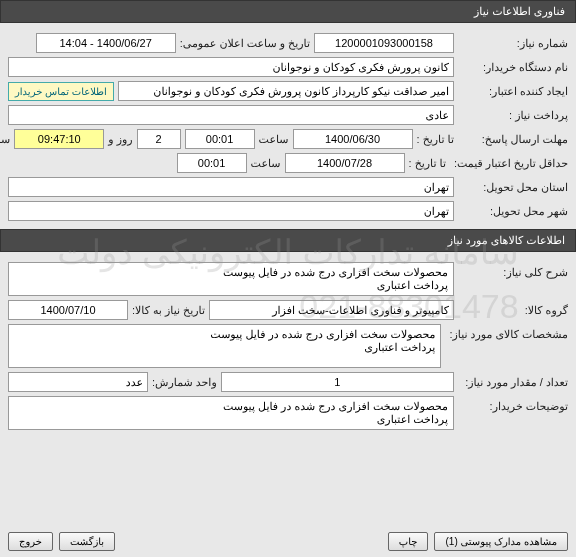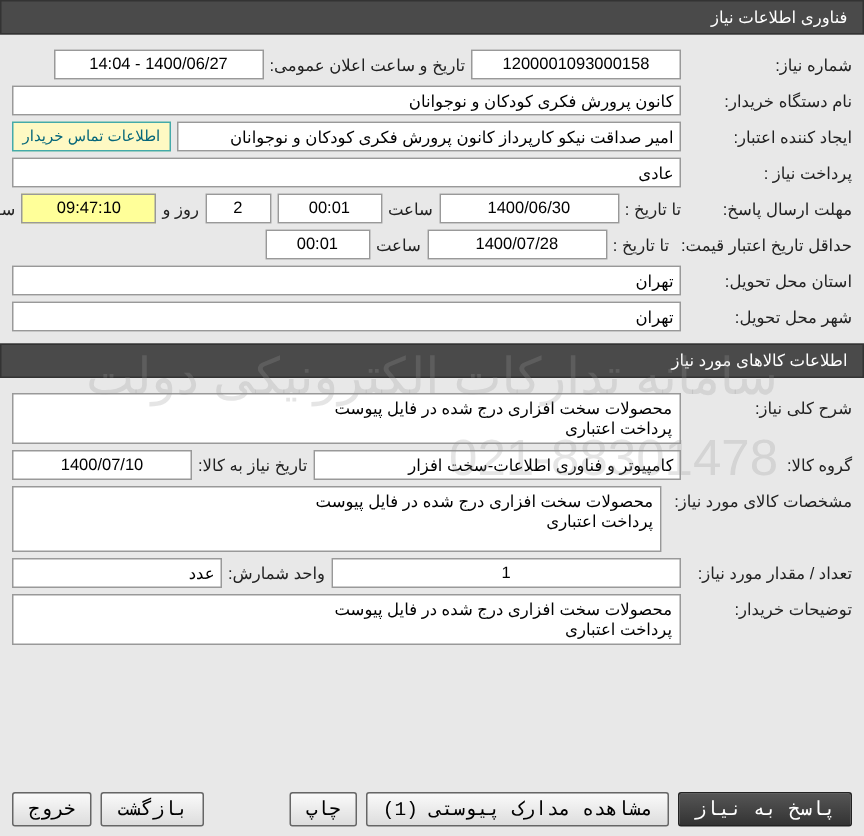--- a/index.html
+++ b/index.html
@@ -75,22 +75,22 @@
   min-height: 34px;
   font-family: inherit;
   font-size: 11px;
   text-align: right;
   resize: none;
 }
 .btn {
   border: 1px solid #666;
   background: linear-gradient(#fafafa,#ddd);
   padding: 3px 10px;
-  font-family: Liberation Mono, monospace;
-  font-size: 13px;
+  font-family: Liberation Sans, sans-serif;
+  font-size: 10px;
   cursor: pointer;
   border-radius: 2px;
 }
 .btn-dark {
   background: linear-gradient(#555,#333);
   color: #fff;
   border-color: #222;
 }
 .info-badge {
   border: 1px solid #4aa;
@@ -212,19 +212,18 @@
   </div>
 
   <div class="row row-top">
     <span class="label">توضیحات خریدار:</span>
     <textarea class="textarea-field" style="">محصولات سخت افزاری درج شده در فایل پیوست
 پرداخت اعتباری</textarea>
   </div>
 </div>
 
 <div class="footer">
-  <button class="btn btn-dark">پاسخ به نیاز</button>
   <button class="btn">مشاهده مدارک پیوستی (1)</button>
   <button class="btn">چاپ</button>
   <div class="spacer"></div>
   <button class="btn">بازگشت</button>
   <button class="btn">خروج</button>
 </div>
 
 </body></html>

